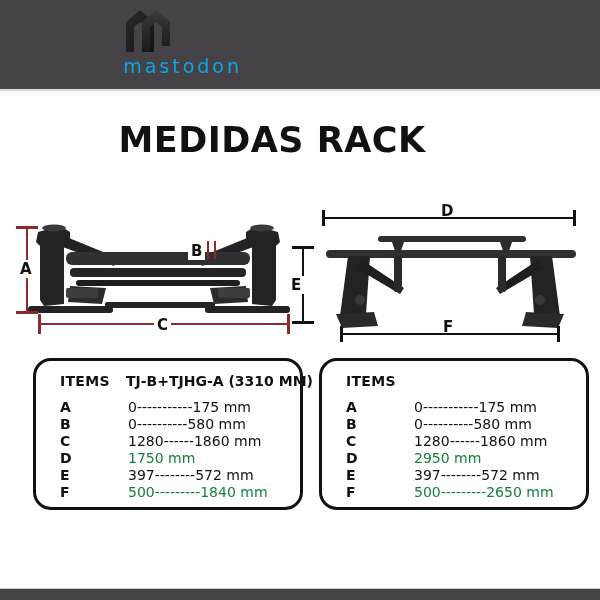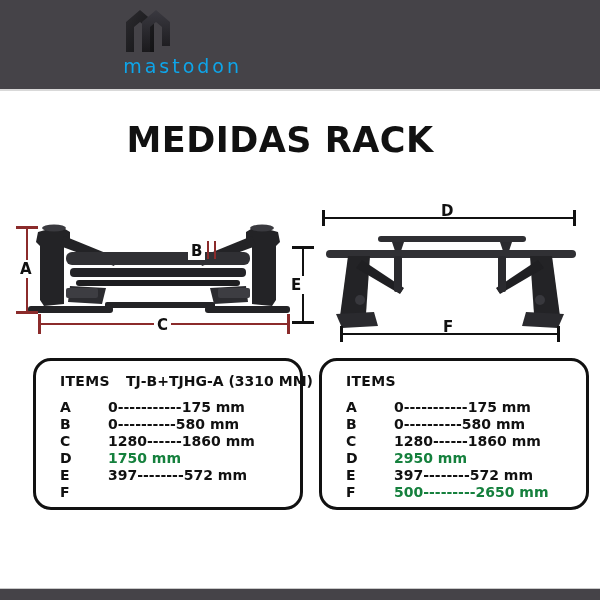--- a/index.html
+++ b/index.html
@@ -61,21 +61,20 @@
 
   
   .title{
     position:absolute;left:0;top:120px;width:544px;
     text-align:center;
     font-family:"DejaVu Sans", sans-serif;
     font-size:35px;
     font-weight:bold;
     letter-spacing:0.5px;
     color:#111111;
-    padding-left:8px;
   }
 
   
   .diagrams{position:absolute;left:0;top:196px;width:600px;height:155px;}
   .diagram{position:absolute;top:0;height:155px;}
   .diagram-left{left:10px;width:295px;}
   .diagram-right{left:300px;width:295px;}
 
   
   .dim{position:absolute;}
@@ -116,23 +115,23 @@
     font-size:14px;font-weight:bold;color:#111;white-space:nowrap;
   }
   .spec-rows{position:absolute;left:0;top:38px;width:100%;}
   .spec-row{position:relative;height:17px;}
   .spec-row .r-key{
     position:absolute;left:24px;top:0;width:30px;text-align:left;
     font-family:"DejaVu Sans", sans-serif;
     font-size:14px;font-weight:bold;color:#111;
   }
   .spec-row .r-val{
-    position:absolute;left:72px;top:0;
-    font-family:"DejaVu Sans", sans-serif;
-    font-size:14px;font-weight:bold;color:#111;white-space:nowrap;
+    position:absolute;left:92px;top:0;
+    font-family:"DejaVu Sans", sans-serif;
+    font-size:14px;font-weight:normal;color:#111;white-space:nowrap;
   }
   .spec-row .r-val.hl{color:#15803d;}
 
   
   .footer{
     position:absolute;left:0;bottom:0;width:600px;height:12px;
     background:#454348;
     border-top:1px solid #c9c9c9;
     box-sizing:border-box;
   }
@@ -305,20 +304,21 @@
         <div class="spec-row">
           <span class="r-key">D</span>
           <span class="r-val hl">1750 mm</span>
         </div>
         <div class="spec-row">
           <span class="r-key">E</span>
           <span class="r-val">397--------572 mm</span>
         </div>
         <div class="spec-row">
           <span class="r-key">F</span>
+          <span class="r-val hl">500---------1840 mm</span>
         </div>
       </div>
     </div>
 
     <div class="spec-card card-right">
       <div class="spec-head">
         <div class="h-items">ITEMS</div>
       </div>
       <div class="spec-rows">
         <div class="spec-row">

